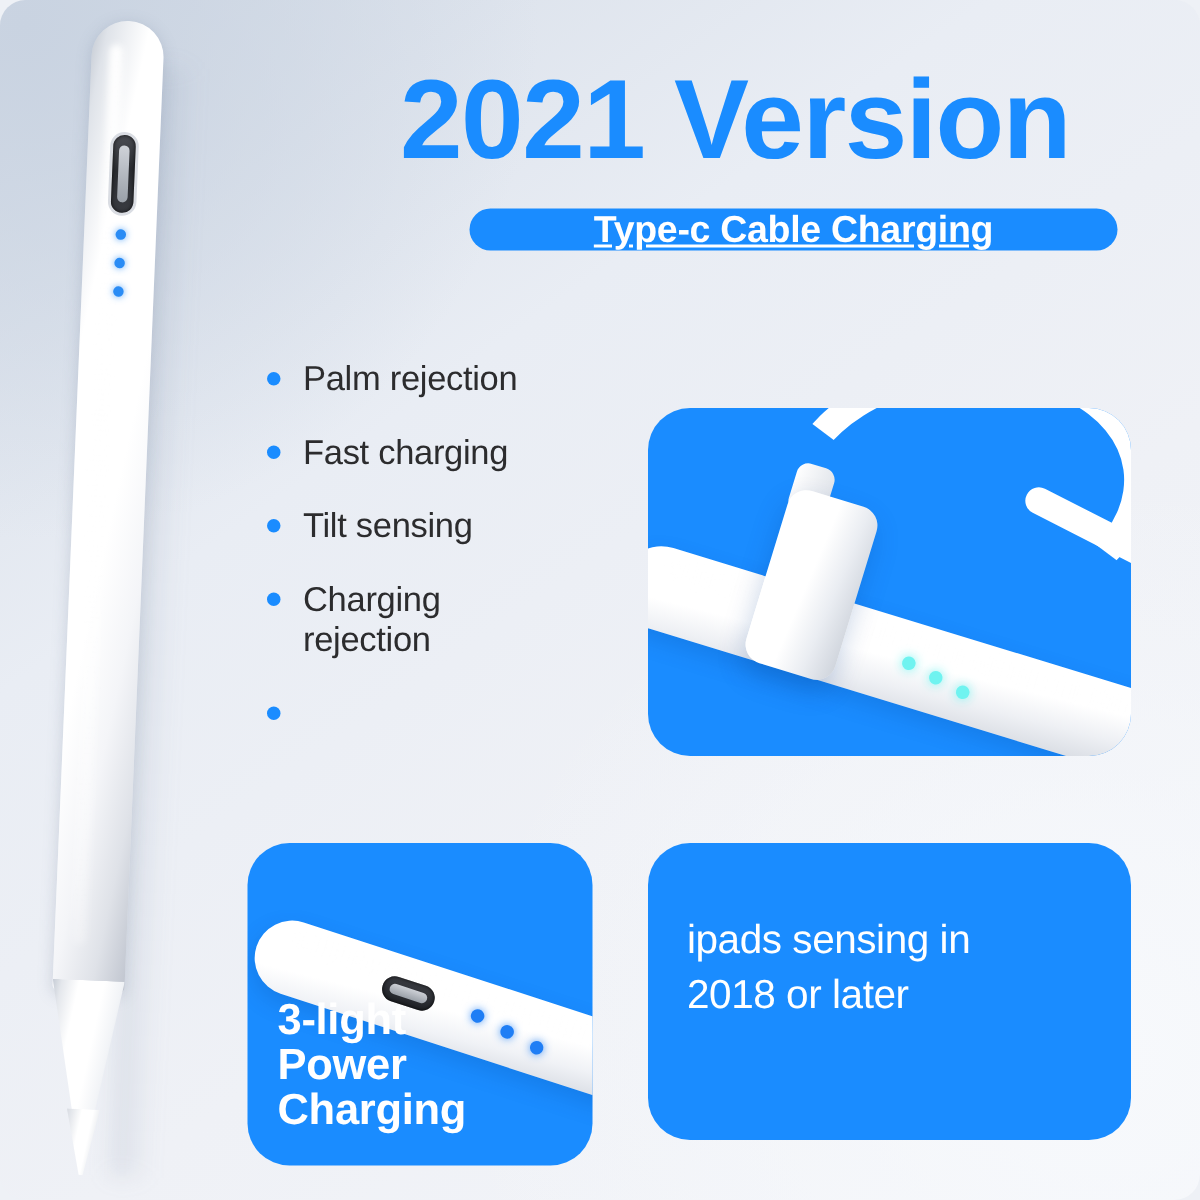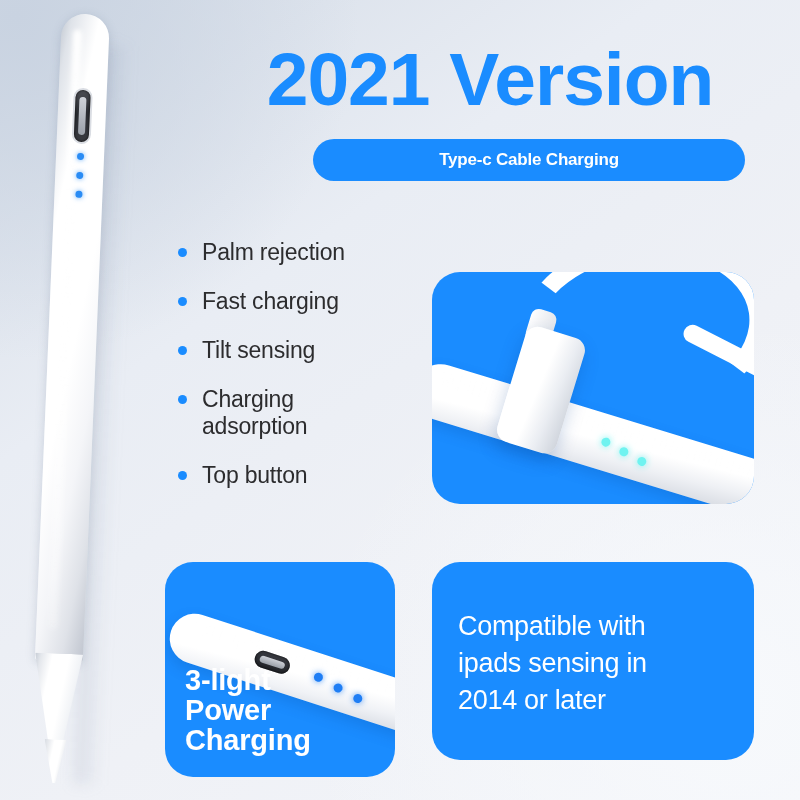--- a/index.html
+++ b/index.html
@@ -12,50 +12,52 @@
 
   #poster {
     position: relative;
     width: 800px;
     height: 800px;
     overflow: hidden;
     background:
       radial-gradient(ellipse 700px 620px at 92% 88%, #f7f9fc 0%, rgba(247,249,252,0) 62%),
       radial-gradient(ellipse 520px 520px at 2% 2%, #c9d3e1 0%, rgba(201,211,225,0) 66%),
       linear-gradient(145deg, #d3dbe6 0%, #e9edf4 34%, #eff1f6 62%, #f3f5f9 100%);
+    border-radius: 17px;
   }
 
   
   .headline {
     position:absolute;
     left:200px; top:42px;
     width:580px;
     text-align:center;
     font-size:75px;
     line-height:1;
     font-weight:bold;
     letter-spacing:-1px;
     color:#1a8cff;
     white-space:nowrap;
   }
 
   .badge {
     position:absolute;
     left:313px; top:139px;
-    width:432px; height:42px;
+    width:432px; height:28px;
     border-radius:21px;
     background:#1a8cff;
     color:#ffffff;
-    font-size:17px;
+    font-size:25px;
     font-weight:bold;
     letter-spacing:-0.2px;
     display:flex;
     align-items:center;
     justify-content:center;
     white-space:nowrap;
+    text-decoration:underline;
   }
 
   
   .features {
     position:absolute;
     left:178px; top:228px;
     width:230px;
   }
   .feature {
     position:relative;
@@ -338,26 +340,25 @@
     </div>
 
     <div class="feature">
       <span class="dot"></span>
       <span class="ln">Tilt sensing</span>
     </div>
 
     <div class="feature">
       <span class="dot"></span>
       <span class="ln">Charging</span>
-      <span class="ln">adsorption</span>
-    </div>
-
-    <div class="feature">
-      <span class="dot"></span>
-      <span class="ln">Top button</span>
+      <span class="ln">rejection</span>
+    </div>
+
+    <div class="feature">
+      <span class="dot"></span>
     </div>
 
   </div>
 
   <div class="panel" id="panel-charging">
     <div class="cp-cable"></div>
     <div class="cp-cable-tail"></div>
     <div class="cp-stylus">
       <div class="cp-stylus-gloss"></div>
       <div class="cp-led c1"></div>
@@ -377,19 +378,18 @@
       <div class="pp-led p3"></div>
     </div>
     <div class="pp-caption">
       <span class="ln">3-light</span>
       <span class="ln">Power Charging</span>
     </div>
   </div>
 
   <div class="panel" id="panel-compat">
     <div class="compat-text">
-      <span class="ln">Compatible with</span>
       <span class="ln">ipads sensing in</span>
-      <span class="ln">2014 or later</span>
+      <span class="ln">2018 or later</span>
     </div>
   </div>
 
 </div>
 
 </body></html>

